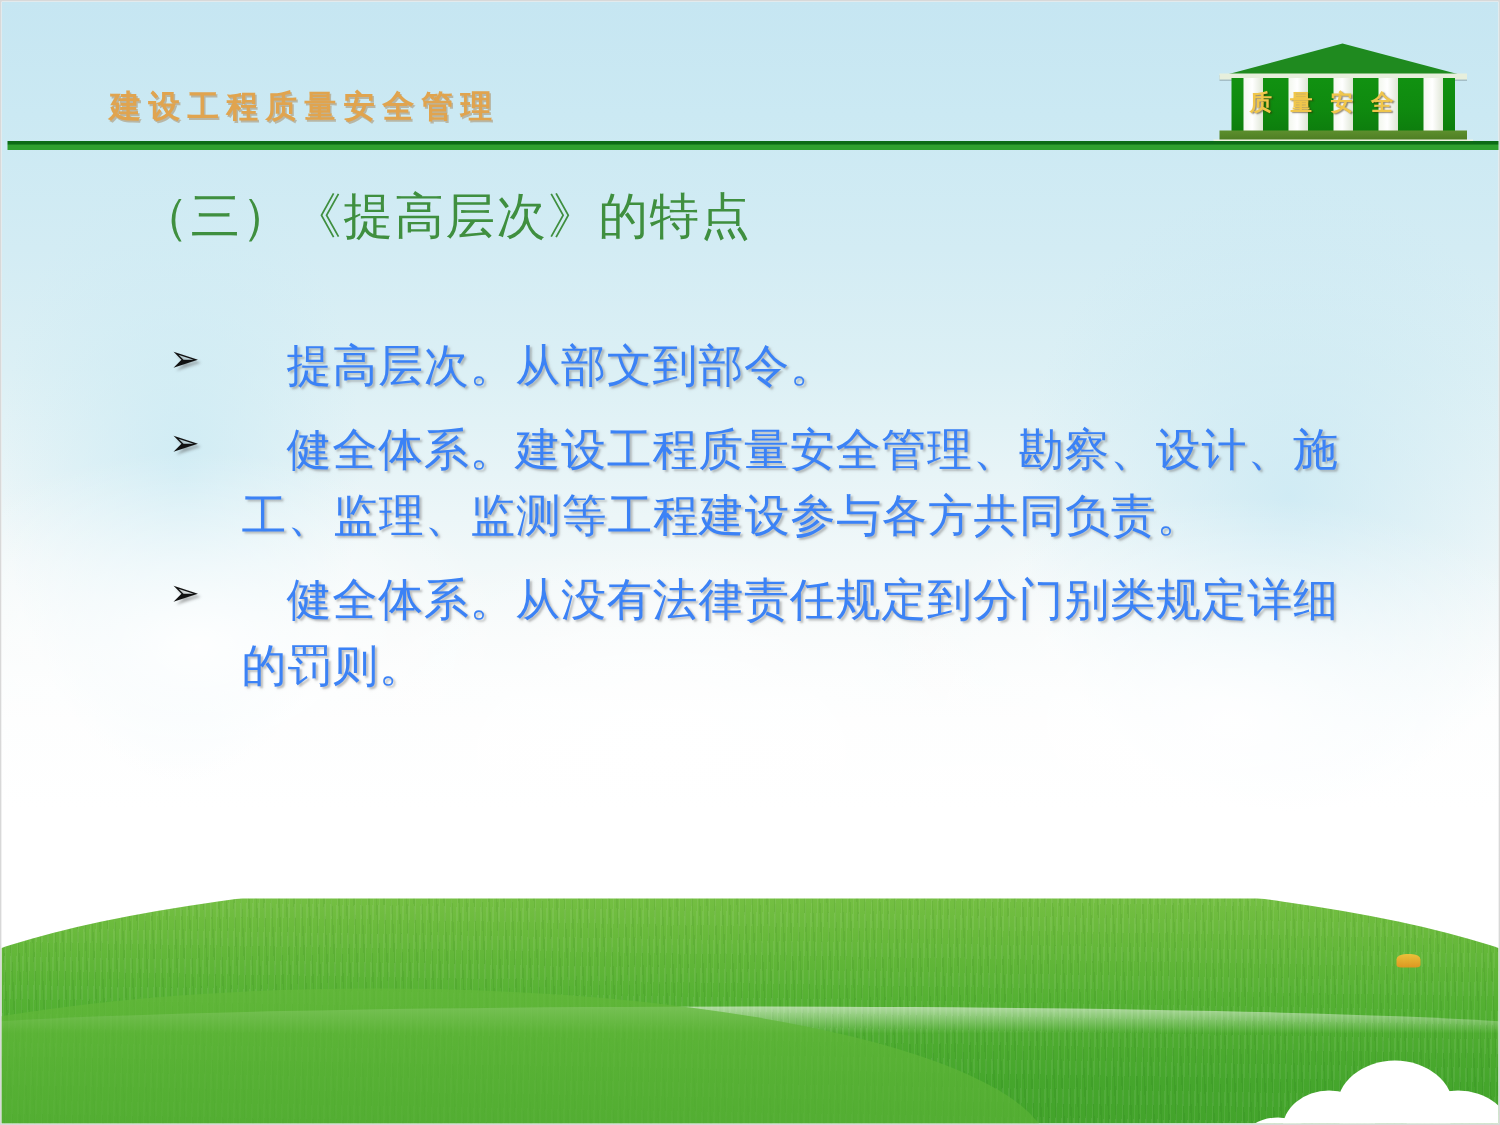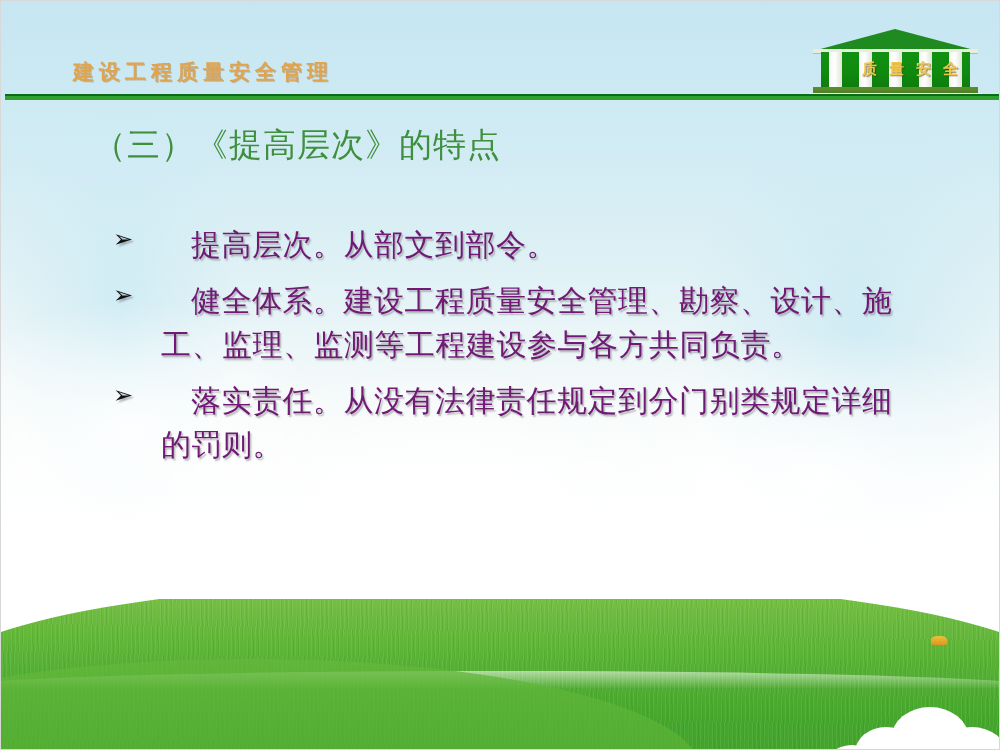--- a/index.html
+++ b/index.html
@@ -221,21 +221,21 @@
     position: absolute;
     left: -4px; top: 64px;
     width: 173px; height: 5px;
     background: #eef3e4;
     box-shadow: 0 1px 1px rgba(0,0,0,0.25);
   }
   .logo-text {
     position: absolute;
     left: 8px; top: 28px;
     width: 149px;
-    text-align: right;
+    text-align: left;
     font-family: Liberation Sans, sans-serif;
     font-size: 15px;
     font-weight: bold;
     letter-spacing: 12px;
     text-indent: 12px;
     color: #f0c64b;
     text-shadow: 1px 1px 1px rgba(60,40,0,0.55);
     line-height: 24px;
     white-space: nowrap;
   }
@@ -274,21 +274,21 @@
     text-shadow: 2px 2px 2px rgba(80,80,80,0.45);
     line-height: 1;
   }
   .bullet-text {
     margin: 0;
     padding-left: 48px;
     text-indent: 30px;
     font-family: "Liberation Serif", "DejaVu Serif", serif;
     font-size: 30px;
     line-height: 44px;
-    color: #701a75;
+    color: #3b82f6;
     text-shadow: 1.5px 1.5px 1.5px rgba(120,120,120,0.5);
     letter-spacing: 0.5px;
   }
   .bullet-row.b1 { margin-bottom: 12px; }
   .bullet-row.b2 { margin-bottom: 12px; }
 </style>
 </head>
 <body>
 
 <div id="slide">
@@ -344,18 +344,18 @@
       <p class="bullet-text">提高层次。从部文到部令。</p>
     </div>
 
     <div class="bullet-row b2">
       <span class="bullet-marker">➢</span>
       <p class="bullet-text">健全体系。建设工程质量安全管理、勘察、设计、施工、监理、监测等工程建设参与各方共同负责。</p>
     </div>
 
     <div class="bullet-row b3">
       <span class="bullet-marker">➢</span>
-      <p class="bullet-text">落实责任。从没有法律责任规定到分门别类规定详细的罚则。</p>
+      <p class="bullet-text">健全体系。从没有法律责任规定到分门别类规定详细的罚则。</p>
     </div>
 
   </div>
 
 </div>
 
 </body></html>

